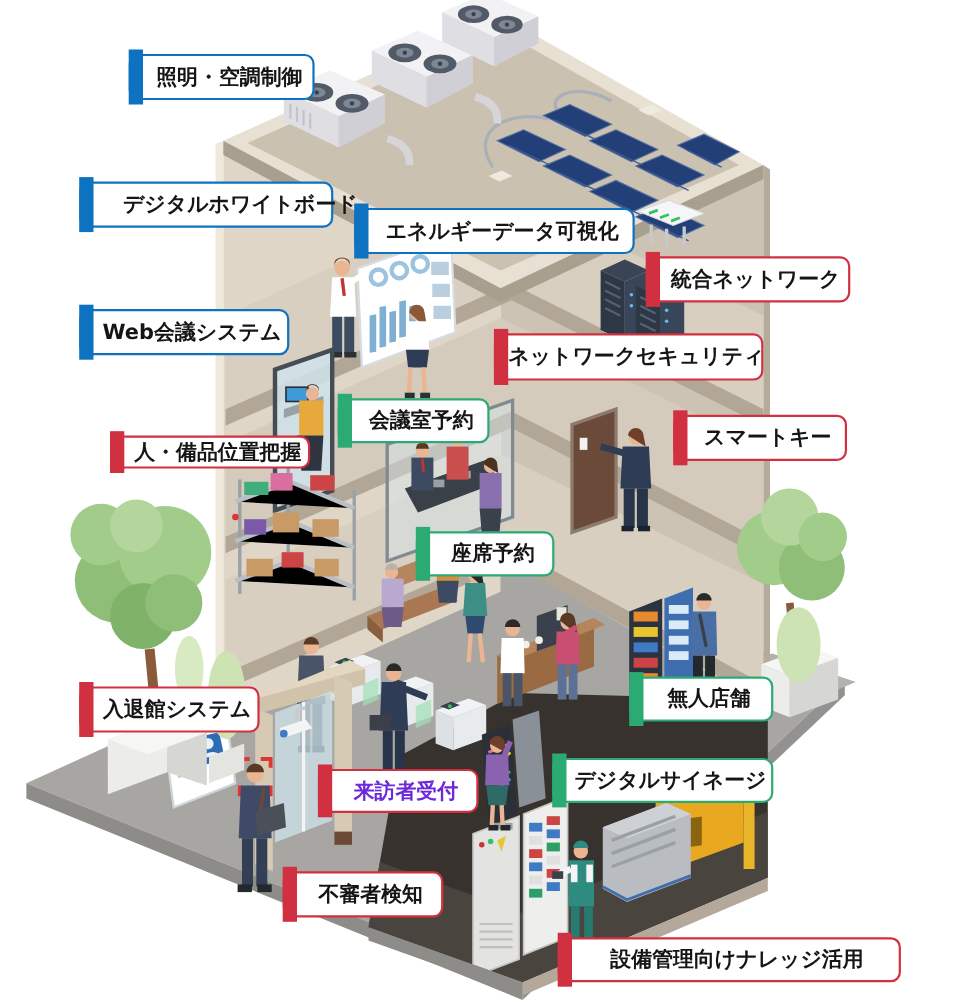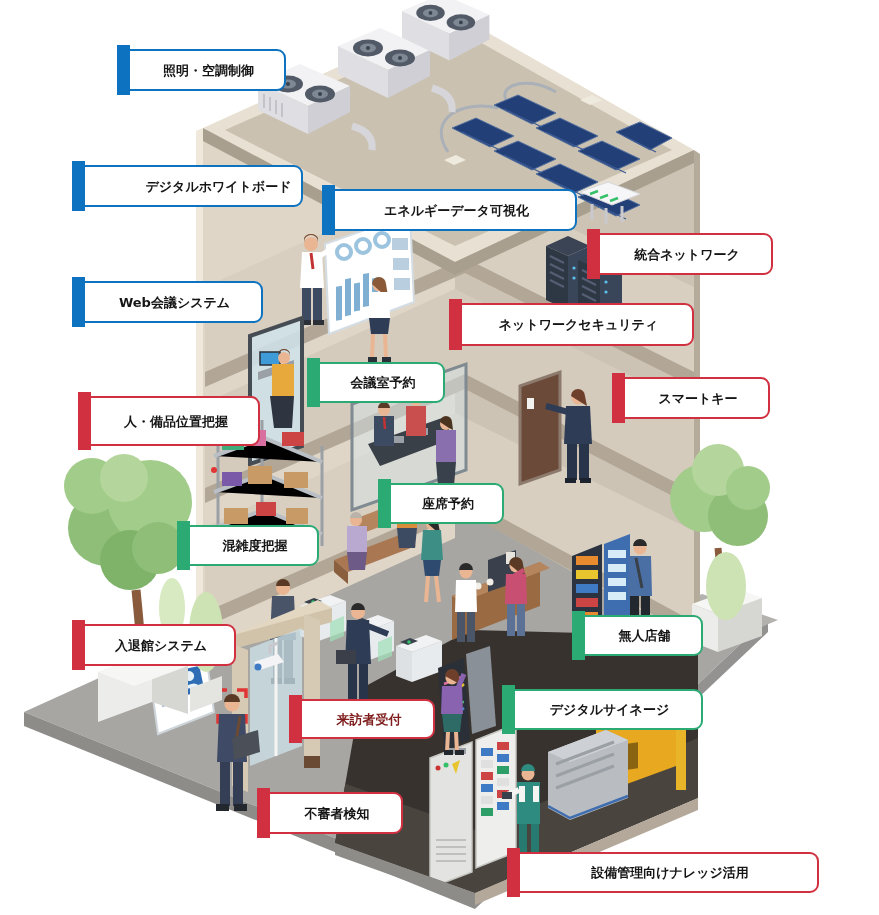--- a/index.html
+++ b/index.html
@@ -5,21 +5,21 @@
   html,body{margin:0;padding:0;background:#ffffff;}
   .stage{position:relative;width:879px;height:915px;background:#ffffff;overflow:hidden;
          font-family:"DejaVu Sans","Liberation Sans",sans-serif;}
   .scene{position:absolute;left:0;top:0;width:879px;height:915px;}
   .labels-layer{position:absolute;left:0;top:0;width:879px;height:915px;}
   .callout{position:absolute;}
   .callout .box{position:absolute;left:0;top:0;right:0;bottom:0;background:#ffffff;
     border:2.5px solid;border-radius:9px;display:flex;align-items:center;justify-content:center;
     box-sizing:border-box;padding-left:14px;}
   .callout .bar{position:absolute;left:0;top:-4px;bottom:-4px;width:13px;z-index:2;}
-  .callout .txt{font-weight:bold;font-size:13px;color:#151515;white-space:nowrap;line-height:1;}
+  .callout .txt{font-weight:bold;font-size:19px;color:#151515;white-space:nowrap;line-height:1;}
 </style>
 </head>
 <body>
 
 <div class="stage">
 
 <svg class="scene" viewBox="0 0 879 915" xmlns="http://www.w3.org/2000/svg">
   <defs>
     <clipPath id="bclip">
           <polygon points="335,843 475,893 698,798 698,636 470,630 362,688"></polygon>
@@ -562,59 +562,53 @@
           <span class="txt" style="color: rgb(21, 21, 21);">会議室予約</span>
         </span>
         <span class="bar" style="background: rgb(44, 170, 115);"></span>
       </div>
       <div class="callout" style="left: 612px; top: 377px; width: 158px; height: 42px;">
         <span class="box" style="border-color: rgb(209, 48, 64); background: rgb(255, 255, 255);">
           <span class="txt" style="color: rgb(21, 21, 21);">スマートキー</span>
         </span>
         <span class="bar" style="background: rgb(209, 48, 64);"></span>
       </div>
-      <div class="callout" style="left: 78px; top: 396px; width: 182px; height: 50px;">
+      <div class="callout" style="left: 100px; top: 396px; width: 182px; height: 30px;">
         <span class="box" style="border-color: rgb(209, 48, 64); background: rgb(255, 255, 255);">
           <span class="txt" style="color: rgb(21, 21, 21);">人・備品位置把握</span>
         </span>
         <span class="bar" style="background: rgb(209, 48, 64);"></span>
       </div>
       <div class="callout" style="left: 378px; top: 483px; width: 126px; height: 41px;">
         <span class="box" style="border-color: rgb(44, 170, 115); background: rgb(255, 255, 255);">
           <span class="txt" style="color: rgb(21, 21, 21);">座席予約</span>
         </span>
         <span class="bar" style="background: rgb(44, 170, 115);"></span>
       </div>
-      <div class="callout" style="left: 177px; top: 525px; width: 142px; height: 41px;">
-        <span class="box" style="border-color: rgb(44, 170, 115); background: rgb(255, 255, 255);">
-          <span class="txt" style="color: rgb(21, 21, 21);">混雑度把握</span>
-        </span>
-        <span class="bar" style="background: rgb(44, 170, 115);"></span>
-      </div>
       <div class="callout" style="left: 572px; top: 572px; width: 131px; height: 41px; margin-top: 43px;">
         <span class="box" style="border-color: rgb(44, 170, 115); background: rgb(255, 255, 255);">
           <span class="txt" style="color: rgb(21, 21, 21);">無人店舗</span>
         </span>
         <span class="bar" style="background: rgb(44, 170, 115);"></span>
       </div>
       <div class="callout" style="left: 72px; top: 624px; width: 164px; height: 42px;">
         <span class="box" style="border-color: rgb(209, 48, 64); background: rgb(255, 255, 255);">
           <span class="txt" style="color: rgb(21, 21, 21);">入退館システム</span>
         </span>
         <span class="bar" style="background: rgb(209, 48, 64);"></span>
       </div>
       <div class="callout" style="left: 502px; top: 689px; width: 201px; height: 41px;">
         <span class="box" style="border-color: rgb(44, 170, 115); background: rgb(255, 255, 255);">
           <span class="txt" style="color: rgb(21, 21, 21); text-align: right;">デジタルサイネージ</span>
         </span>
         <span class="bar" style="background: rgb(44, 170, 115);"></span>
       </div>
       <div class="callout" style="left: 289px; top: 699px; width: 146px; height: 40px;">
         <span class="box" style="border-color: rgb(209, 48, 64); background: rgb(255, 255, 255);">
-          <span class="txt" style="color: #7f1d1d;">来訪者受付</span>
+          <span class="txt" style="color: #6d28d9;">来訪者受付</span>
         </span>
         <span class="bar" style="background: rgb(209, 48, 64);"></span>
       </div>
       <div class="callout" style="left: 257px; top: 792px; width: 146px; height: 42px;">
         <span class="box" style="border-color: rgb(209, 48, 64); background: rgb(255, 255, 255); text-align: center;">
           <span class="txt" style="color: rgb(21, 21, 21);">不審者検知</span>
         </span>
         <span class="bar" style="background: rgb(209, 48, 64);"></span>
       </div>
       <div class="callout" style="left: 507px; top: 852px; width: 312px; height: 41px;">

